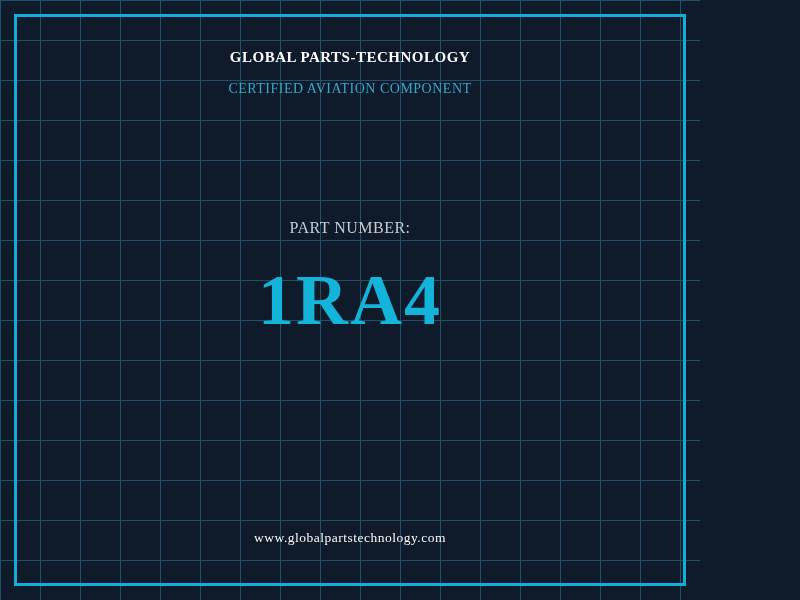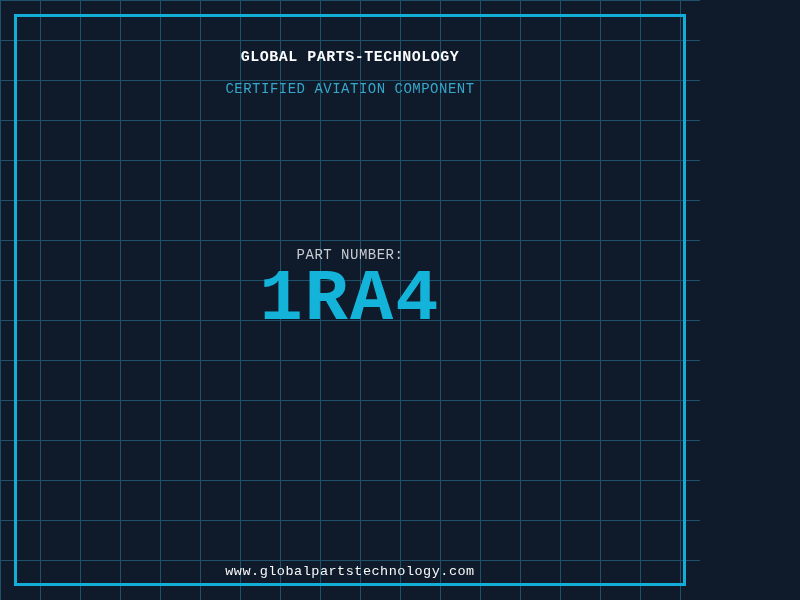--- a/index.html
+++ b/index.html
@@ -10,21 +10,21 @@
   .page {
     position: relative;
     width: 700px;
     height: 600px;
     background-color: #0f1a2b;
     background-image:
       linear-gradient(to right, #1e526a 1px, transparent 1px),
       linear-gradient(to bottom, #1e526a 1px, transparent 1px);
     background-size: 40px 40px;
     overflow: hidden;
-    font-family: Liberation Mono, monospace;
+    font-family: Liberation Serif, serif;
   }
   .frame {
     position: absolute;
     top: 14px; left: 14px; right: 14px; bottom: 14px;
     border: 3px solid #12aed8;
     pointer-events: none;
   }
   .txt {
     position: absolute;
     left: 0;
@@ -40,39 +40,37 @@
     color: #fafbfc;
   }
   .subtitle {
     top: 81px;
     font-size: 14px;
     letter-spacing: 0.5px;
     color: #35a8cc;
   }
   .part-label {
     top: 219px;
-    font-size: 14px;
+    font-size: 16px;
     letter-spacing: 0.5px;
     color: #c7ccd3;
-    margin-top: 28px;
   }
   .part-number {
     top: 261px;
     line-height: 78px;
     font-size: 72px;
     font-weight: bold;
     letter-spacing: 2px;
     color: #14b3da;
   }
   .url {
     top: 530px;
     font-size: 13.5px;
     letter-spacing: 0.5px;
     color: #fafbfc;
-    margin-top: 34px;
   }
 </style>
 </head>
 <body>
 
 <div class="page">
   <div class="frame"></div>
 
   <div class="txt title">GLOBAL PARTS-TECHNOLOGY</div>
 

